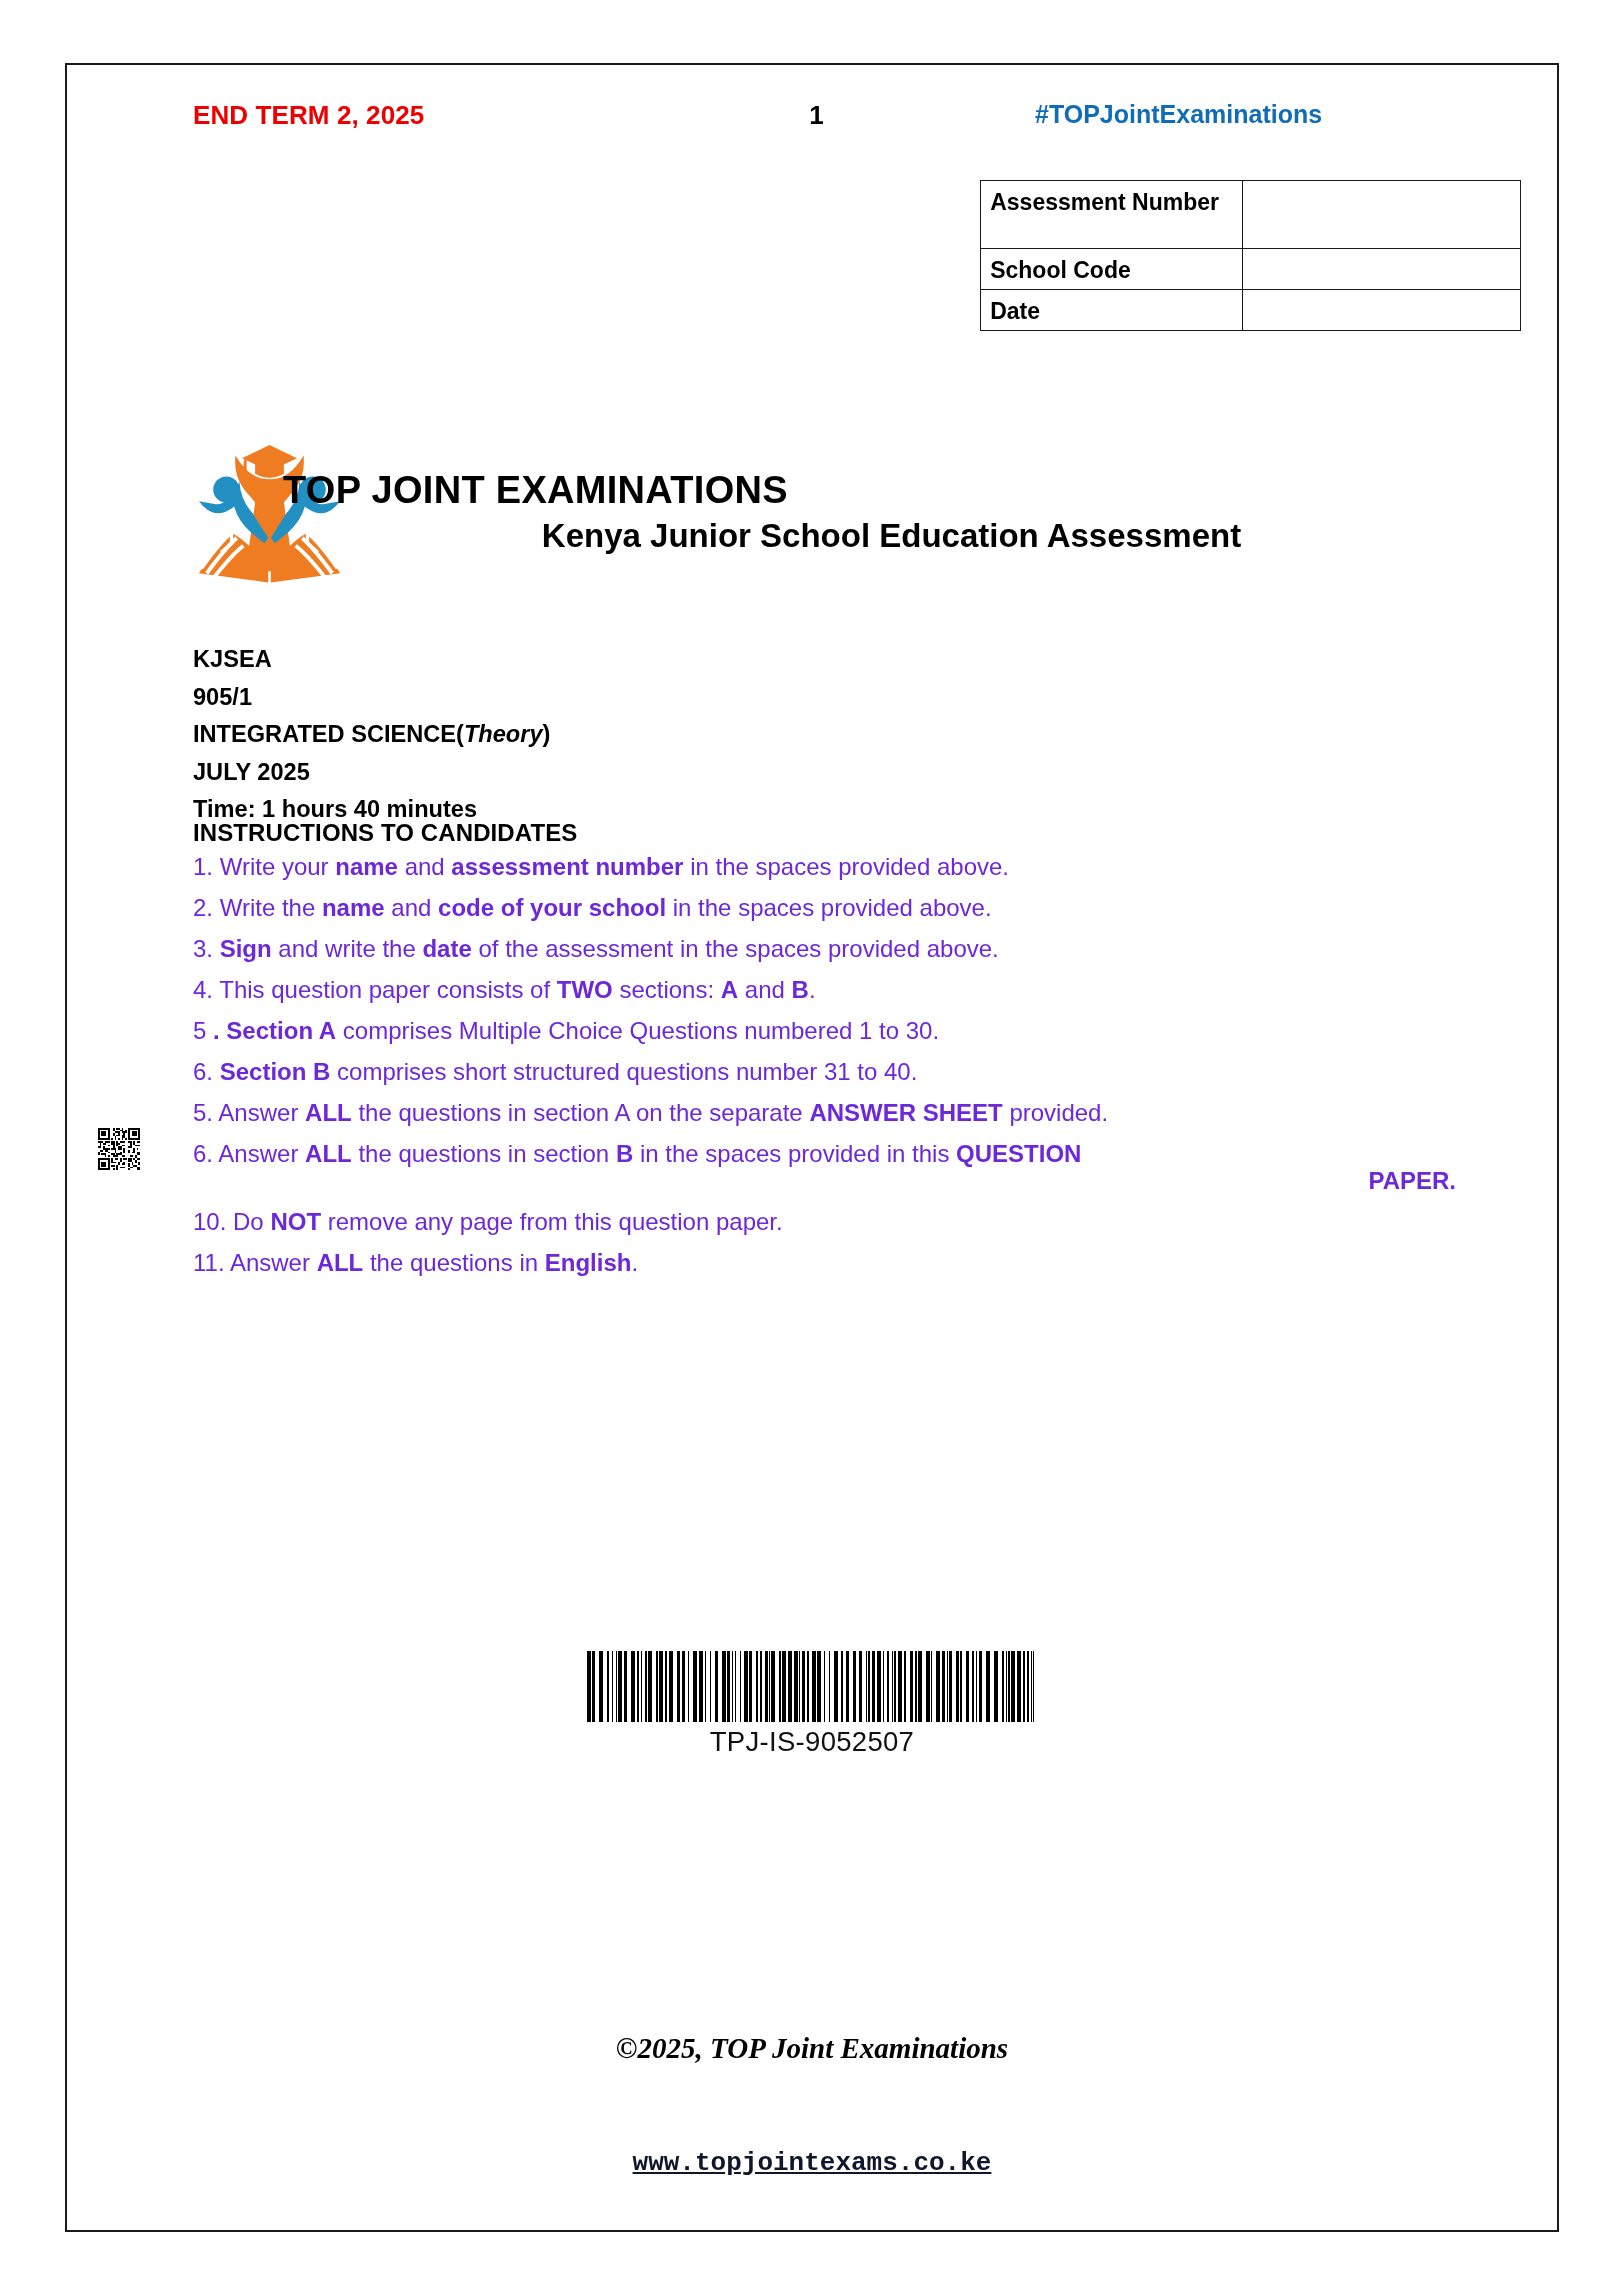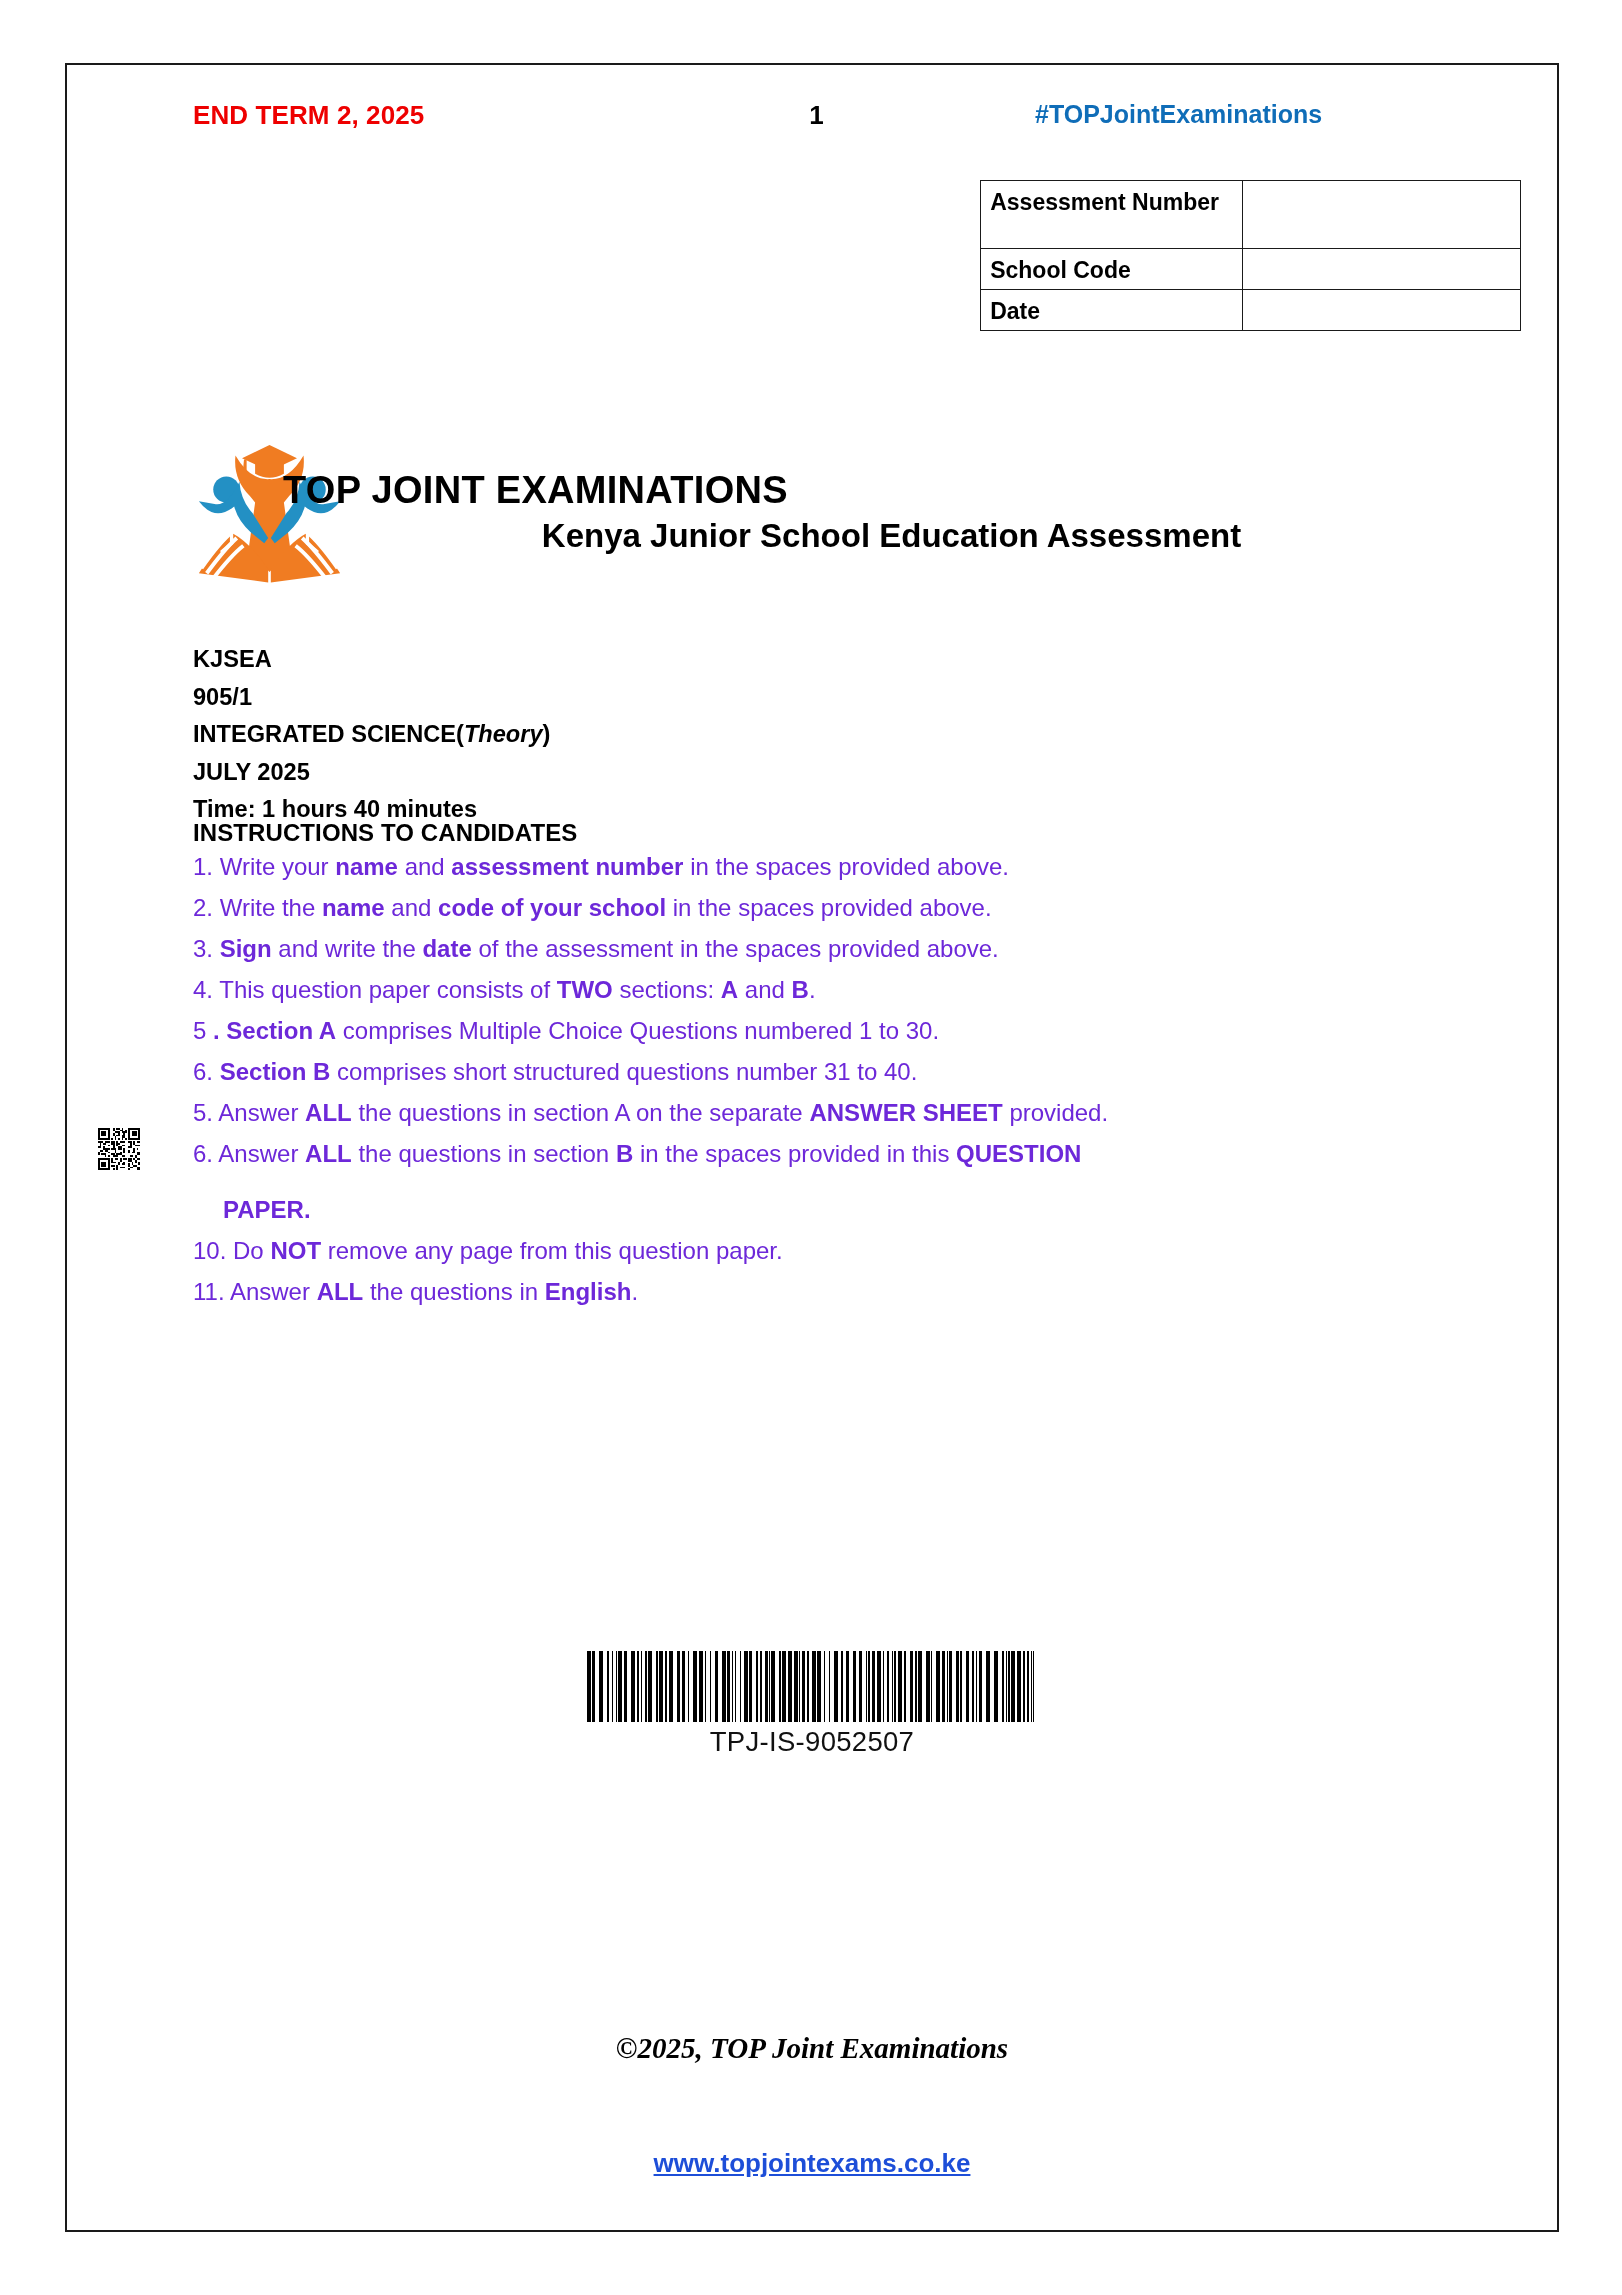--- a/index.html
+++ b/index.html
@@ -166,21 +166,22 @@
   #instructions-list .ins {
     font-size: 24px;
     line-height: 1.0;
     margin-bottom: 17px;
     color: #6d28d9;
   }
   #instructions-list .ins b { font-weight: bold; }
   #instructions-list .ins .cont {
     display: block;
     padding-left: 30px;
-    margin-top: 32px;
+    margin-top: 3px;
+    text-align: right;
   }
 
   
   #qr-code {
     position: absolute;
     left: 31px;
     top: 1063px;
     width: 42px;
     height: 42px;
   }
@@ -222,22 +223,23 @@
   #website-link {
     position: absolute;
     left: 0;
     top: 2083px;
     width: 100%;
     text-align: center;
   }
   #website-link a, #website-link span {
     font-size: 26px;
     font-weight: bold;
-    color: #1d4ed8;
+    color: #0f172a;
     text-decoration: underline;
+    font-family: Liberation Mono, monospace;
   }
 </style>
 </head>
 <body>
 
 <div id="page-sheet">
 
   <div id="header-row">
     <div id="header-term">END TERM 2, 2025</div>
     <div id="header-pageno">1</div>

